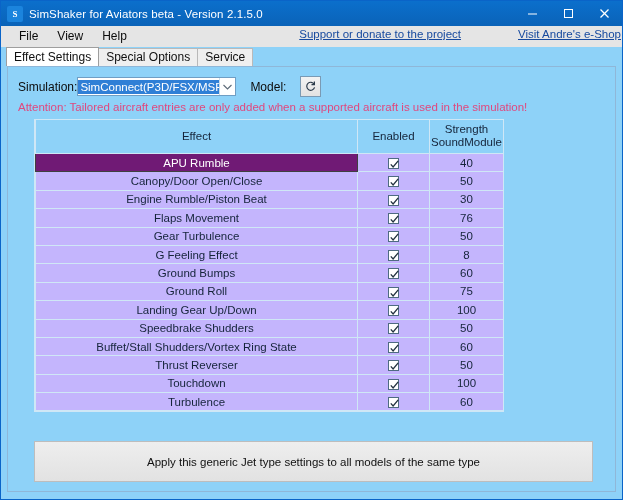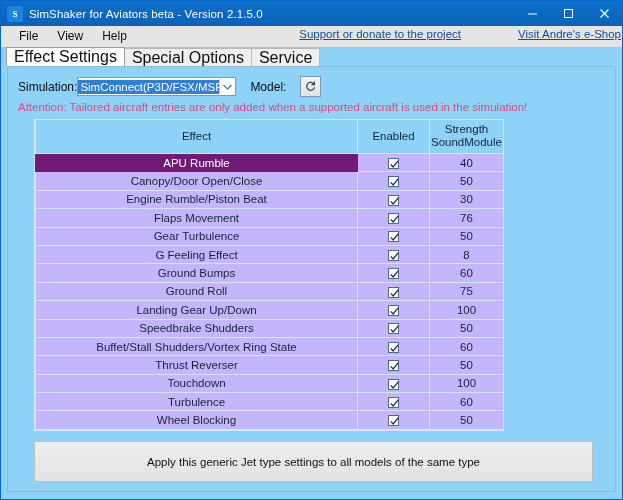--- a/index.html
+++ b/index.html
@@ -124,21 +124,21 @@
     flex: 0 0 19px;
     height: 19px;
     display: flex;
     align-items: flex-end;
     padding-left: 5px;
     position: relative;
     background: #8ed2f8;
     box-sizing: border-box;
   }
   .tab {
-    font-size: 16px;
+    font-size: 12px;
     color: #101010;
     padding: 1px 7px 2px 7px;
     background: #efefef;
     border: 1px solid #b9b9b9;
     border-bottom: none;
     height: 18px;
     box-sizing: border-box;
     line-height: 15px;
     white-space: nowrap;
     position: relative;
@@ -493,27 +493,20 @@
                     </svg></span></td>
                 <td>100</td>
               </tr>
               <tr>
                 <td class="effect-cell">Turbulence</td>
                 <td><span class="cbx"><svg width="11" height="11" viewBox="0 0 11 11">
                       <path d="M1.8 5.4 L4.1 8 L9.2 1.8" fill="none" stroke="#22303f" stroke-width="1.3"></path>
                     </svg></span></td>
                 <td>60</td>
               </tr>
-              <tr>
-                <td class="effect-cell">Wheel Blocking</td>
-                <td><span class="cbx"><svg width="11" height="11" viewBox="0 0 11 11">
-                      <path d="M1.8 5.4 L4.1 8 L9.2 1.8" fill="none" stroke="#22303f" stroke-width="1.3"></path>
-                    </svg></span></td>
-                <td>50</td>
-              </tr>
             </tbody>
         </table>
       </div>
 
       <div class="footer">
         <span>Apply this generic Jet type settings to all models of the same type</span>
       </div>
 
     </div>
   </div>

